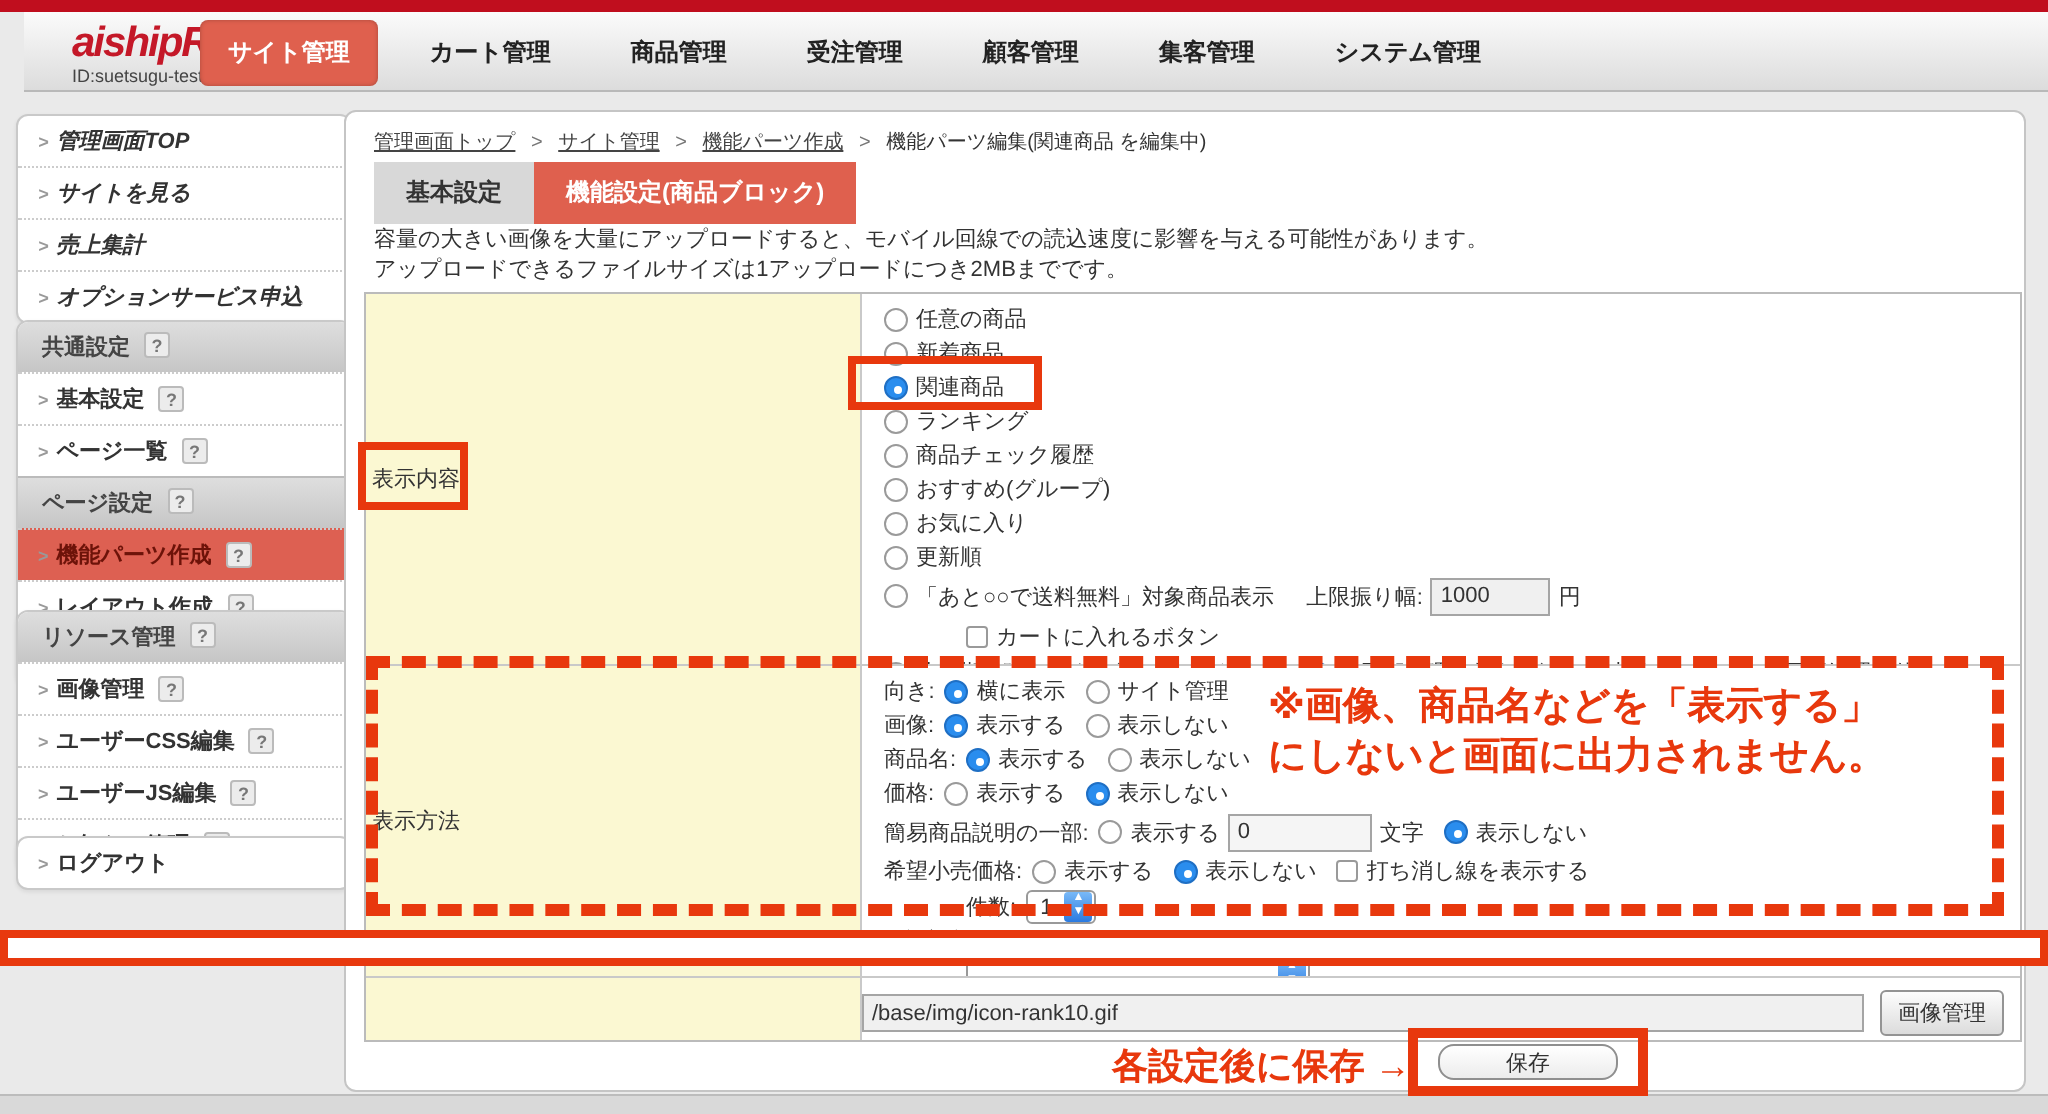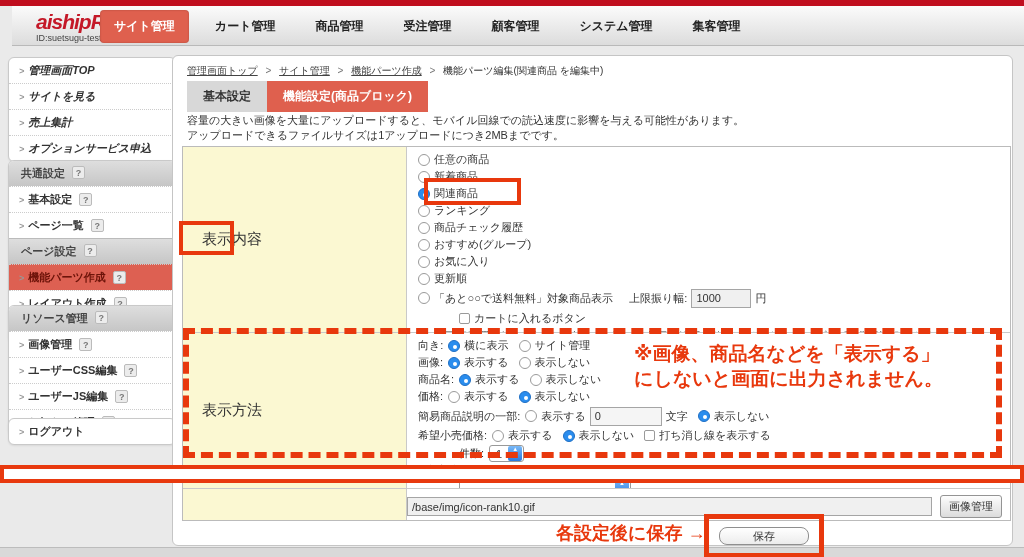--- a/index.html
+++ b/index.html
@@ -59,23 +59,23 @@
   .tabs { position:absolute; left:14px; top:25px; display:flex; }
   .tab { font-size:12px; font-weight:bold; padding:7px 16px; cursor:pointer; white-space:nowrap; }
   .tab.gray { background:#d8d8d8; color:#333; }
   .tab.active { background:#df604e; color:#fff; }
   .notice { position:absolute; left:14px; top:57px; font-size:11px; color:#333; line-height:15px; white-space:nowrap; }
   
   .ftable { position:absolute; left:9px; top:90px; width:829px; height:375px; border:1px solid #bbb; }
   .frow { display:flex; border-top:1px solid #c9c9c9; }
   .frow:first-child { border-top:none; }
   .lcell {
-    width:224px; background:#fbf8d2; border-right:1px solid #c9c9c9;
-    display:flex; align-items:center; padding-left:19px;
-    font-size:15px; color:#333; flex:none;
+    width:248px; background:#fbf8d2; border-right:1px solid #c9c9c9;
+    display:flex; align-items:center; padding-left:3px;
+    font-size:11px; color:#333; flex:none;
   }
   .ccell { flex:1; padding:4px 0 0 11px; font-size:11px; color:#333; overflow:hidden; }
   .r1 { height:185px; } .r2 { height:156px; } .r3 { height:32px; }
   .ln { height:17px; display:flex; align-items:center; white-space:nowrap; }
   .ln.tall { height:22px; } .ln.h19 { height:19px;padding-left:41px; } .ln.h15 { height:15px; }
   .rd {
     display:inline-block; width:12px; height:12px; border-radius:50%;
     background:#fff; border:1px solid #9a9a9a; margin-right:4px; flex:none; cursor:pointer; position:relative;
   }
   .rd.on { background:#2a8dee; border-color:#1f6fc4; }
@@ -114,39 +114,39 @@
   .footer { position:absolute; left:0; bottom:0; width:1024px; height:10px; background:#d9d9d9; border-top:1px solid #bcbcbc; }
   
   .ann { position:absolute; z-index:20; pointer-events:none; }
   .ann-box { border:4px solid #e8380d; }
   .ann-kanren { left:424px; top:178px; width:97px; height:27px; }
   .ann-hyoji  { left:179px; top:221px; width:55px; height:34px; }
   .ann-dashed { left:183px; top:328px; width:819px; height:130px; border:6px dashed #e8380d; }
   .ann-note   { left:634px; top:341px; font-size:19px; font-weight:bold; color:#e8380d; line-height:25px; white-space:nowrap; }
   .ann-bar    { left:0; top:465px; width:1024px; height:18px; border:4px solid #e8390e; background:#fff; z-index:15; }
   .ann-savehint { left:556px; top:521px; font-size:18px; font-weight:bold; color:#e8380d; white-space:nowrap; }
-  .ann-savebox  { left:704px; top:514px; width:120px; height:44px; border:5px solid #e8380d;
+  .ann-savebox  { left:704px; top:514px; width:120px; height:34px; border:5px solid #e8380d;
                   display:flex; align-items:center; justify-content:center; pointer-events:auto; }
 </style>
 </head>
 <body>
 
 <div class="topstrip"></div>
 
 <div class="header">
   <div class="logo">aishipR</div>
   <div class="uid">ID:suetsugu-test2</div>
   <div class="nav">
     <div class="nav-item active">サイト管理</div>
     <div class="nav-item">カート管理</div>
     <div class="nav-item">商品管理</div>
     <div class="nav-item">受注管理</div>
     <div class="nav-item">顧客管理</div>
+    <div class="nav-item">集客管理</div>
     <div class="nav-item">システム管理</div>
-    <div class="nav-item">集客管理</div>
   </div>
 </div>
 
 <div class="sbox sb1">
   <div class="sitem">管理画面TOP</div>
   <div class="sitem">サイトを見る</div>
   <div class="sitem">売上集計</div>
   <div class="sitem">オプションサービス申込</div>
 </div>
 

